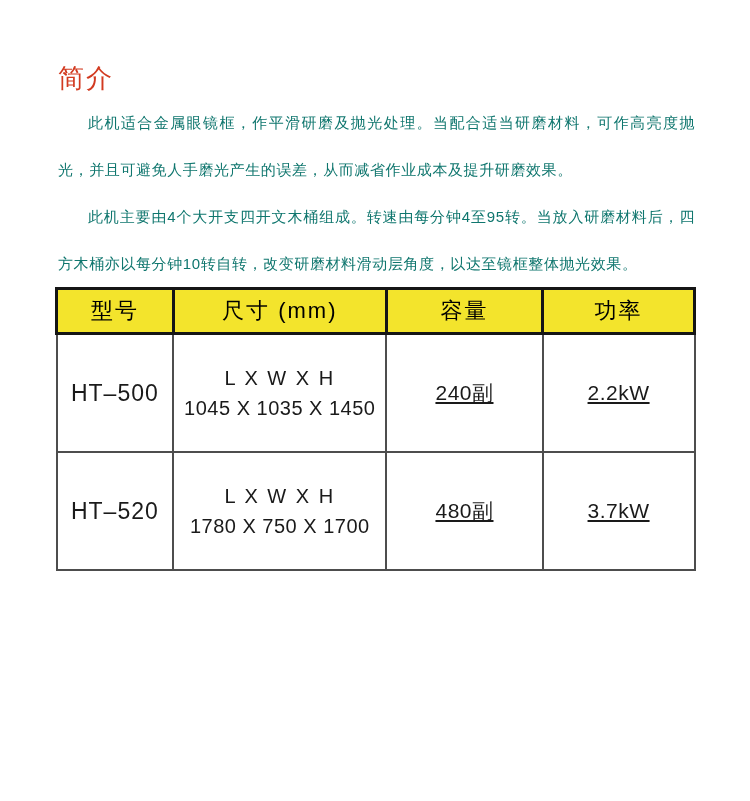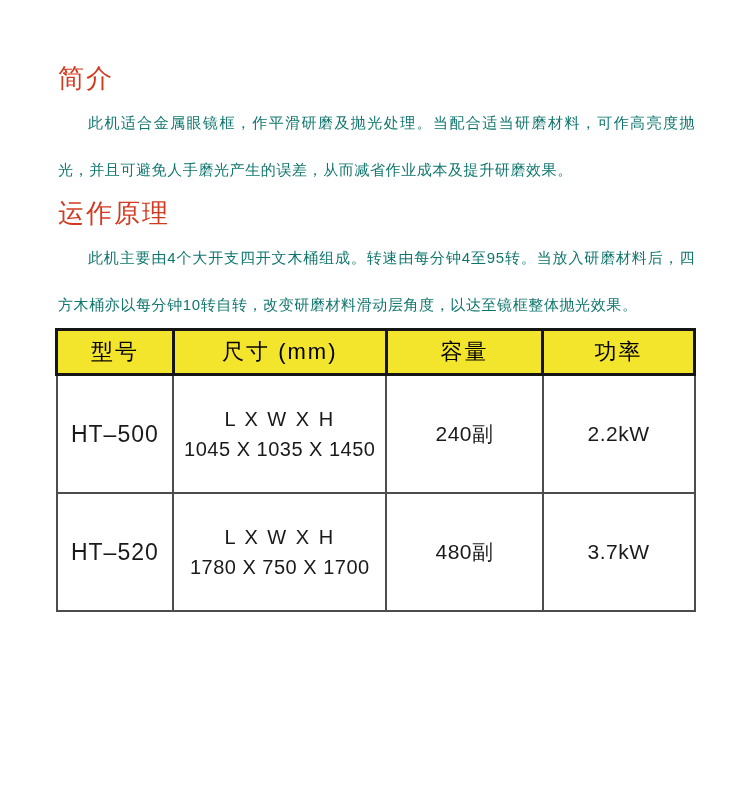--- a/index.html
+++ b/index.html
@@ -85,32 +85,32 @@
     letter-spacing: 2px;
   }
   .dim-value {
     font-size: 20px;
     line-height: 30px;
     letter-spacing: 0.5px;
   }
   .cell-capacity, .cell-power {
     font-size: 21px;
     letter-spacing: 0.5px;
+    text-decoration: underline;
   }
 </style>
 </head>
 <body>
 
 <div class="page">
 
   <h2 class="section-heading first">简介</h2>
 
   <p class="para">此机适合金属眼镜框，作平滑研磨及抛光处理。当配合适当研磨材料，可作高亮度抛光，并且可避免人手磨光产生的误差，从而减省作业成本及提升研磨效果。</p>
 
-  <h2 class="section-heading second">运作原理</h2>
 
   <p class="para">此机主要由4个大开支四开文木桶组成。转速由每分钟4至95转。当放入研磨材料后，四方木桶亦以每分钟10转自转，改变研磨材料滑动层角度，以达至镜框整体抛光效果。</p>
 
   <table class="spec-table">
     <colgroup>
       <col class="col-model">
       <col class="col-dims">
       <col class="col-cap">
       <col class="col-power">
     </colgroup>

